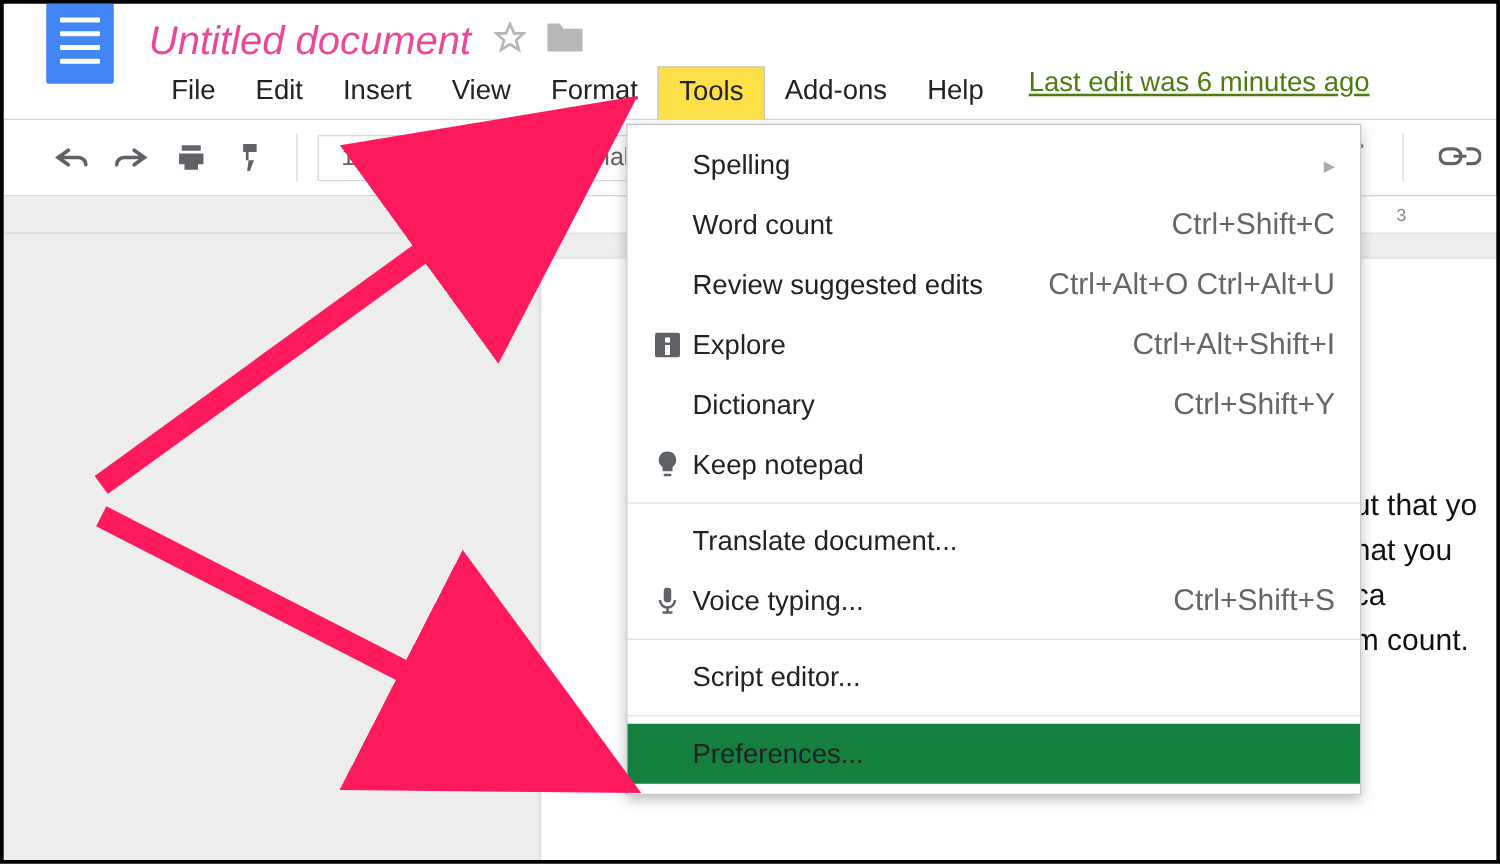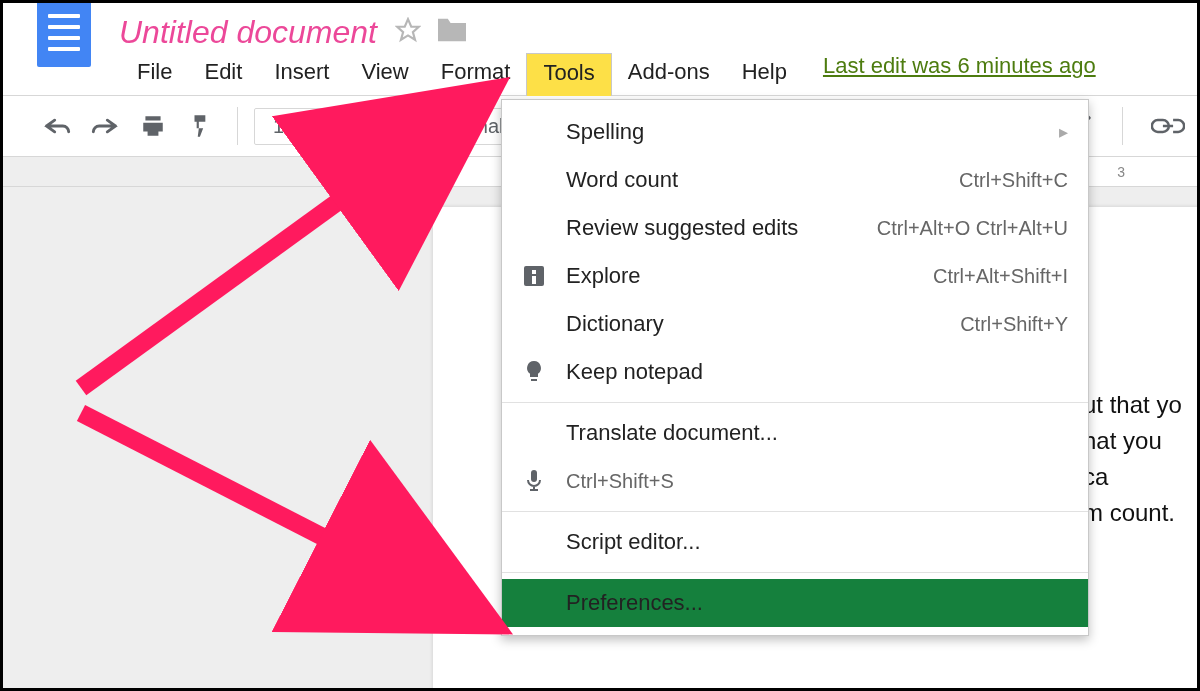--- a/index.html
+++ b/index.html
@@ -160,26 +160,26 @@
     z-index:50;
     padding:8px 0;
   }
   .dd-row{
     display:flex;align-items:center;
     height:48px;
     padding:0 20px 0 18px;
     font-size:22px;
     color:#222;
     cursor:pointer;
-    gap:18px;
+    gap:6px;
   }
   .dd-row.hover{background:#15803d;}
   .dd-icon{width:28px;display:flex;align-items:center;justify-content:center;color:#5f6368;}
   .dd-label{flex:1;}
-  .dd-shortcut{color:#666;font-size:20px; white-space:nowrap;}
+  .dd-shortcut{color:#666;font-size:24px; white-space:nowrap;}
   .dd-arrow{color:#aaa;font-size:18px;}
   .dd-sep{height:1px;background:#e1e1e1;margin:6px 0;}
 
   
   .arrow-svg{
     position:absolute;
     top:0;left:0;
     pointer-events:none;
     z-index:80;
   }
@@ -325,20 +325,21 @@
     <span class="dd-icon"></span>
     <span class="dd-label">Translate document...</span>
   </div>
   <div class="dd-row">
     <span class="dd-icon">
       <svg width="16" height="22" viewBox="0 0 16 22" fill="#5f6368">
           <rect x="5" y="0" width="6" height="12" rx="3"></rect>
           <path d="M2 10a6 6 0 0 0 12 0M8 16v4M4 20h8" stroke="#5f6368" stroke-width="2" fill="none"></path>
         </svg>
     </span>
+    <span class="dd-label">Voice typing...</span>
     <span class="dd-shortcut">Ctrl+Shift+S</span>
   </div>
   <div class="dd-sep"></div>
   <div class="dd-row">
     <span class="dd-icon"></span>
     <span class="dd-label">Script editor...</span>
   </div>
   <div class="dd-sep"></div>
   <div class="dd-row hover">
     <span class="dd-icon"></span>

